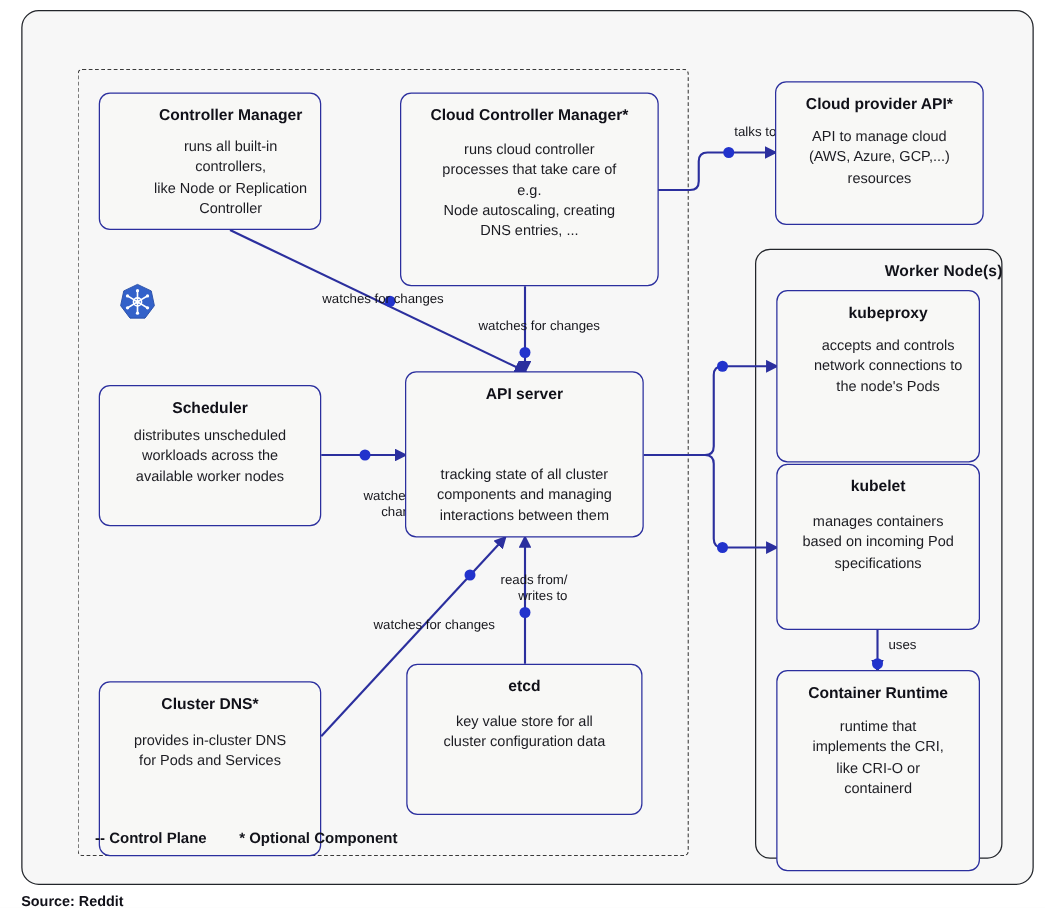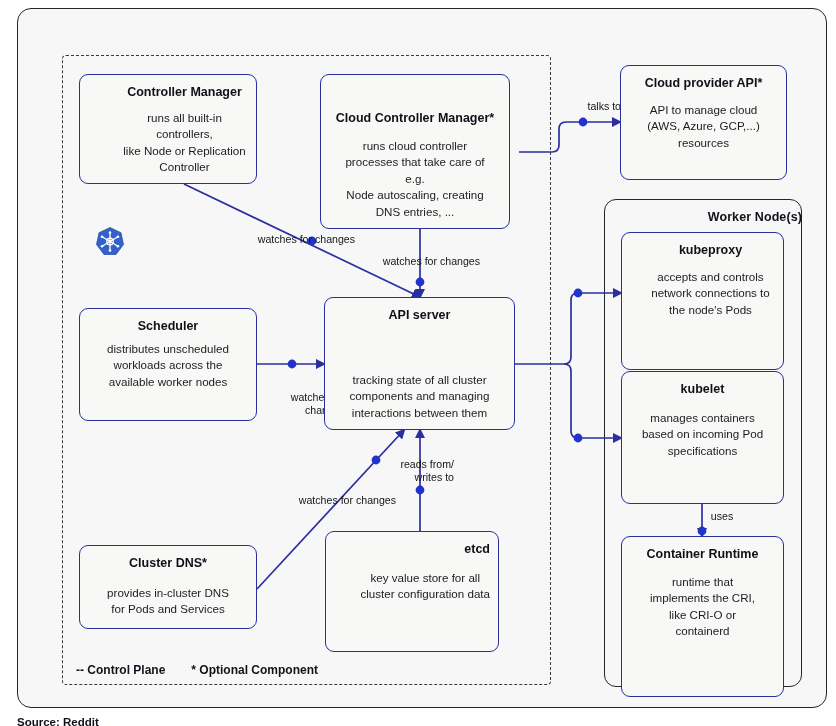--- a/index.html
+++ b/index.html
@@ -79,26 +79,26 @@
   }
   .node .n-desc{
     font-size:11.6px;
     line-height:1.42;
     text-align:center;
     color:#1c1c22;
     white-space:pre-line;
   }
   
   #n-controller-manager{left:79px;top:74px;width:178px;height:110px;padding-left:41px;}
-  #n-cloud-controller-manager{left:320px;top:74px;width:190px;height:155px;justify-content:flex-end;}
+  #n-cloud-controller-manager{left:320px;top:74px;width:207px;height:155px;}
   #n-cloud-provider-api{left:620px;top:65px;width:167px;height:115px;}
   #n-scheduler{left:79px;top:308px;width:178px;height:113px;}
   #n-api-server{left:324px;top:297px;width:191px;height:133px;justify-content:space-between;}
-  #n-cluster-dns{left:79px;top:545px;width:178px;height:84px;}
-  #n-etcd{left:325px;top:531px;width:174px;height:121px;align-items:flex-end;}
+  #n-cluster-dns{left:79px;top:545px;width:178px;height:140px;}
+  #n-etcd{left:325px;top:531px;width:189px;height:121px;}
   #n-kubeproxy{left:621px;top:232px;width:163px;height:138px;padding-left:24px;}
   #n-kubelet{left:621px;top:371px;width:163px;height:133px;}
   #n-container-runtime{left:621px;top:536px;width:163px;height:161px;}
 
   #n-api-server .n-title{margin-bottom:10px;}
   #n-cloud-provider-api .n-title{margin-bottom:10px;}
   #n-etcd .n-title{margin-bottom:12px;}
   #n-cluster-dns .n-title{margin-bottom:13px;}
   #n-kubeproxy .n-title{margin-bottom:10px;}
   #n-kubelet .n-title{margin-bottom:12px;}

